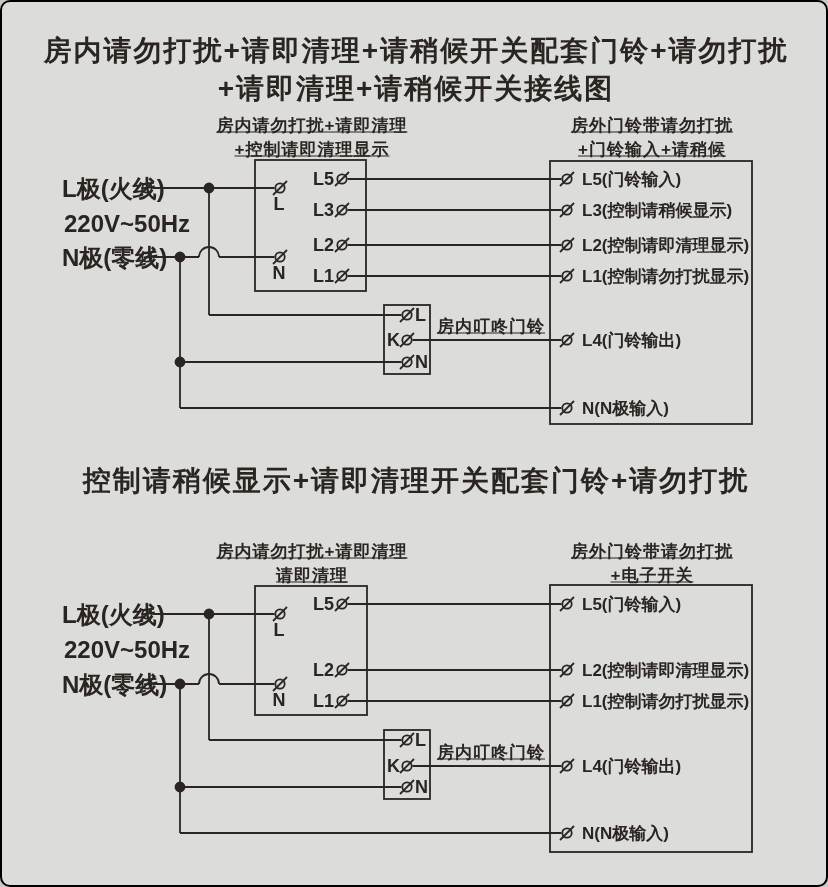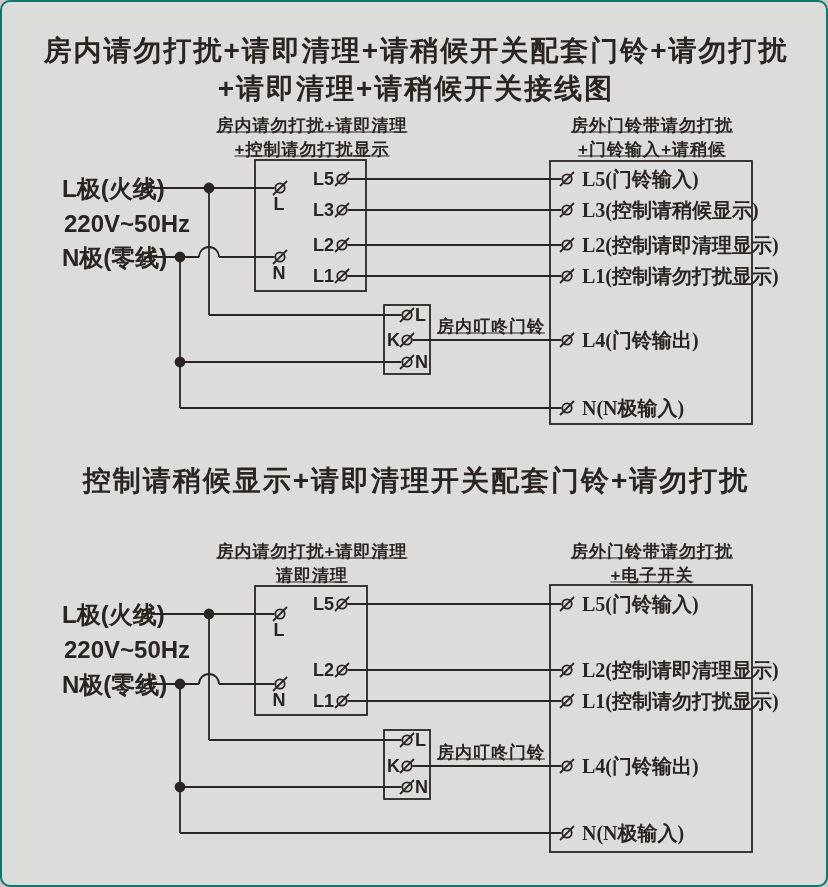--- a/index.html
+++ b/index.html
@@ -1,36 +1,36 @@
 <!DOCTYPE html>
 <html><head>
 <meta charset="utf-8">
 <style>
   html,body{margin:0;padding:0;background:#c9c9c8;}
   .frame{
     position:relative;
     width:828px;height:887px;
     box-sizing:border-box;
     background:#dcdcdb;
-    border:2px solid #0f766e;
+    border:2px solid #000000;
     border-radius:10px;
     overflow:hidden;
     font-family:"Liberation Sans","DejaVu Sans",sans-serif;
     color:#2a2520;
   }
   svg.wires{position:absolute;left:0;top:0;}
   .t{position:absolute;white-space:nowrap;font-weight:bold;line-height:1;letter-spacing:1px;}
   .t-c{transform:translate(-50%,-50%);}
   .t-l{transform:translateY(-50%);}
   .t-r{transform:translate(-100%,-50%);}
   .f-title{font-size:28px;letter-spacing:2px;}
   .f-box{font-size:17px;text-decoration:underline;}
   .f-term{font-size:18px;letter-spacing:0;}
   .f-input{font-size:24px;letter-spacing:0;}
-  .f-panel{font-size:20px;letter-spacing:0;font-family:Liberation Serif, serif;}
+  .f-panel{font-size:17px;letter-spacing:0;}
 </style>
 </head>
 <body>
 
 <div class="frame">
 
   <svg class="wires" width="828" height="887" viewBox="0 0 828 887" stroke="#2a2520" stroke-width="1.8" fill="none">
     <defs>
       <g id="term">
         <circle r="4.7"></circle>
@@ -109,21 +109,21 @@
     <use href="#term" x="565" y="668"></use>
     <use href="#term" x="565" y="699"></use>
     <use href="#term" x="565" y="764"></use>
     <use href="#term" x="565" y="831"></use>
   </svg>
 
   <span class="t t-c f-title" style="left:414px;top:49px">房内请勿打扰+请即清理+请稍候开关配套门铃+请勿打扰</span>
   <span class="t t-c f-title" style="left:414px;top:87px">+请即清理+请稍候开关接线图</span>
 
   <span class="t t-c f-box" style="left:310px;top:123px">房内请勿打扰+请即清理</span>
-  <span class="t t-c f-box" style="left:310px;top:147px">+控制请勿打扰显示</span>
+  <span class="t t-c f-box" style="left:310px;top:147px">+控制请即清理显示</span>
   <span class="t t-c f-box" style="left:650px;top:123px">房外门铃带请勿打扰</span>
   <span class="t t-c f-box" style="left:650px;top:147px">+门铃输入+请稍候</span>
 
   <span class="t t-l f-input" style="left:60px;top:187px">L极(火线)</span>
   <span class="t t-l f-input" style="left:62px;top:222px">220V~50Hz</span>
   <span class="t t-l f-input" style="left:60px;top:256px">N极(零线)</span>
 
   <span class="t t-c f-term" style="left:277px;top:202px">L</span>
   <span class="t t-c f-term" style="left:277px;top:271px">N</span>
   <span class="t t-r f-term" style="left:332px;top:177px">L5</span>

